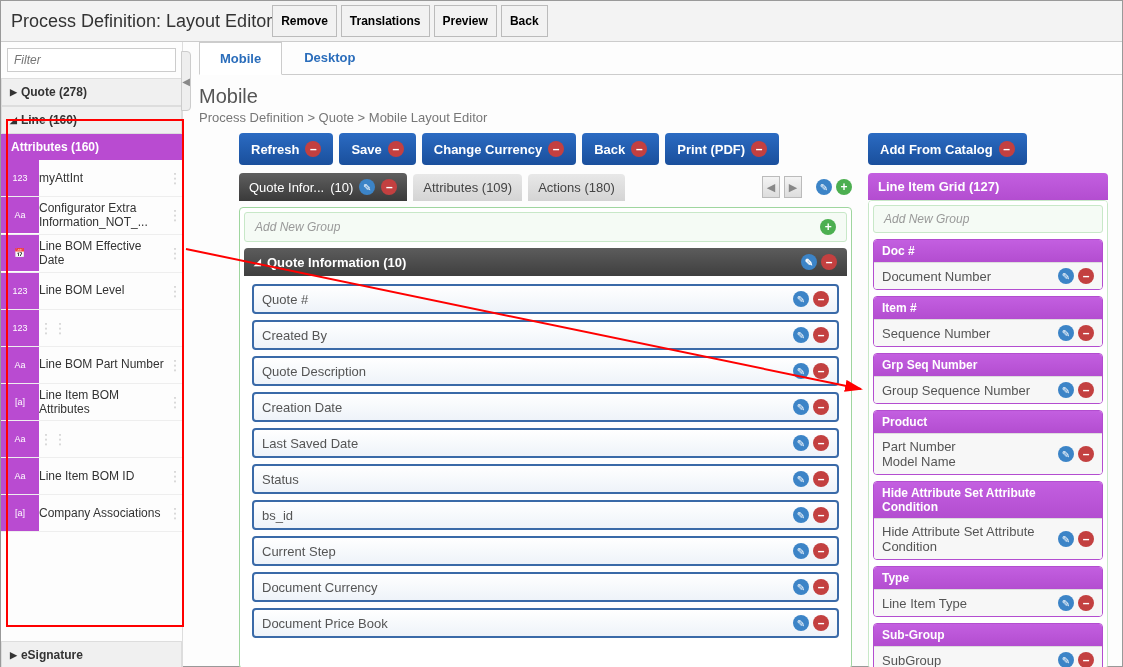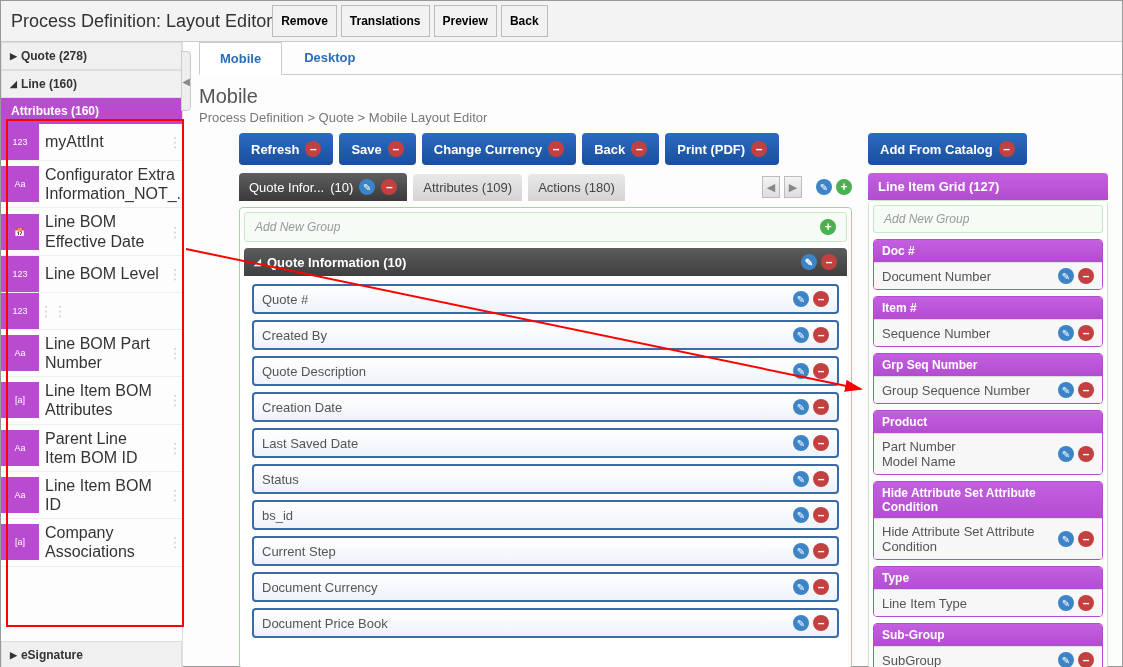--- a/index.html
+++ b/index.html
@@ -16,21 +16,21 @@
 .filterbox { padding: 6px; }
 .filterbox input { width: 100%; border: 1px solid #ccc; padding: 4px 6px; font-style: italic; color: #999; font-size: 12px; }
 
 .tree-header { background: #f0f0f0; border: 1px solid #ddd; padding: 6px 8px; color: #333; font-weight: bold; cursor: pointer; display: flex; align-items: center; gap: 4px; }
 .tree-header .tri { font-size: 9px; }
 .tree-sub { background: #b94bd1; color: #fff; padding: 6px 10px; font-weight: bold; }
 
 .attr-list { flex: 1; overflow-y: auto; }
 .attr-item { display: flex; align-items: center; border-bottom: 1px solid #eee; min-height: 36px; }
 .attr-icon { width: 38px; height: 100%; min-height: 36px; background: #b94bd1; color: #fff; display: flex; align-items: center; justify-content: center; font-size: 9px; font-weight: normal; flex-shrink: 0; }
-.attr-label { flex: 1; padding: 4px 6px; font-size: 16px; color: #333; line-height: 1.2; }
+.attr-label { flex: 1; padding: 4px 0; font-size: 12px; color: #333; line-height: 1.2; }
 .drag-dots { width: 14px; color: #ccc; font-size: 14px; text-align:center; padding-right:2px; flex-shrink:0; }
 
 .content { flex: 1; padding: 0 0 0 16px; display:flex; flex-direction:column; overflow:hidden; }
 .tabs { border-bottom: 1px solid #ccc; display: flex; gap: 2px; }
 .tab { padding: 8px 20px; font-size: 13px; color: #2a6dbb; cursor: pointer; font-weight: bold; }
 .tab.active { border: 1px solid #ccc; border-bottom: 1px solid #fff; margin-bottom: -1px; background: #fff; color: #2a6dbb; }
 
 .content-body { padding: 10px 14px 0 0; flex:1; overflow:hidden; display:flex; flex-direction:column; }
 .page-title { font-size: 20px; color: #555; font-weight: normal; margin-bottom: 2px; }
 .breadcrumb { font-size: 13px; color: #777; margin-bottom: 8px; }
@@ -82,20 +82,23 @@
     <div class="btns" id="top-btns">
         <button>Remove</button>
         <button>Translations</button>
         <button>Preview</button>
         <button>Back</button>
       </div>
   </div>
 
   <div class="main">
     <div class="sidebar">
+      <div class="filterbox">
+        <input placeholder="Filter" style="">
+      </div>
       <div class="tree-header">
         <span class="tri">▶</span>
         <span>Quote (278)</span>
       </div>
       <div class="tree-header">
         <span class="tri">◢</span>
         <span>Line (160)</span>
       </div>
       <div class="tree-sub">
         <span>Attributes (160)</span>
@@ -130,21 +133,20 @@
             <div class="attr-label">Line BOM Part Number</div>
             <div class="drag-dots">⋮⋮</div>
           </div>
           <div class="attr-item">
             <div class="attr-icon">[a]</div>
             <div class="attr-label">Line Item BOM Attributes</div>
             <div class="drag-dots">⋮⋮</div>
           </div>
           <div class="attr-item">
             <div class="attr-icon">Aa</div>
-            <div class="attr-label">Parent Line Item BOM ID</div>
             <div class="drag-dots">⋮⋮</div>
           </div>
           <div class="attr-item">
             <div class="attr-icon">Aa</div>
             <div class="attr-label">Line Item BOM ID</div>
             <div class="drag-dots">⋮⋮</div>
           </div>
           <div class="attr-item">
             <div class="attr-icon">[a]</div>
             <div class="attr-label">Company Associations</div>

